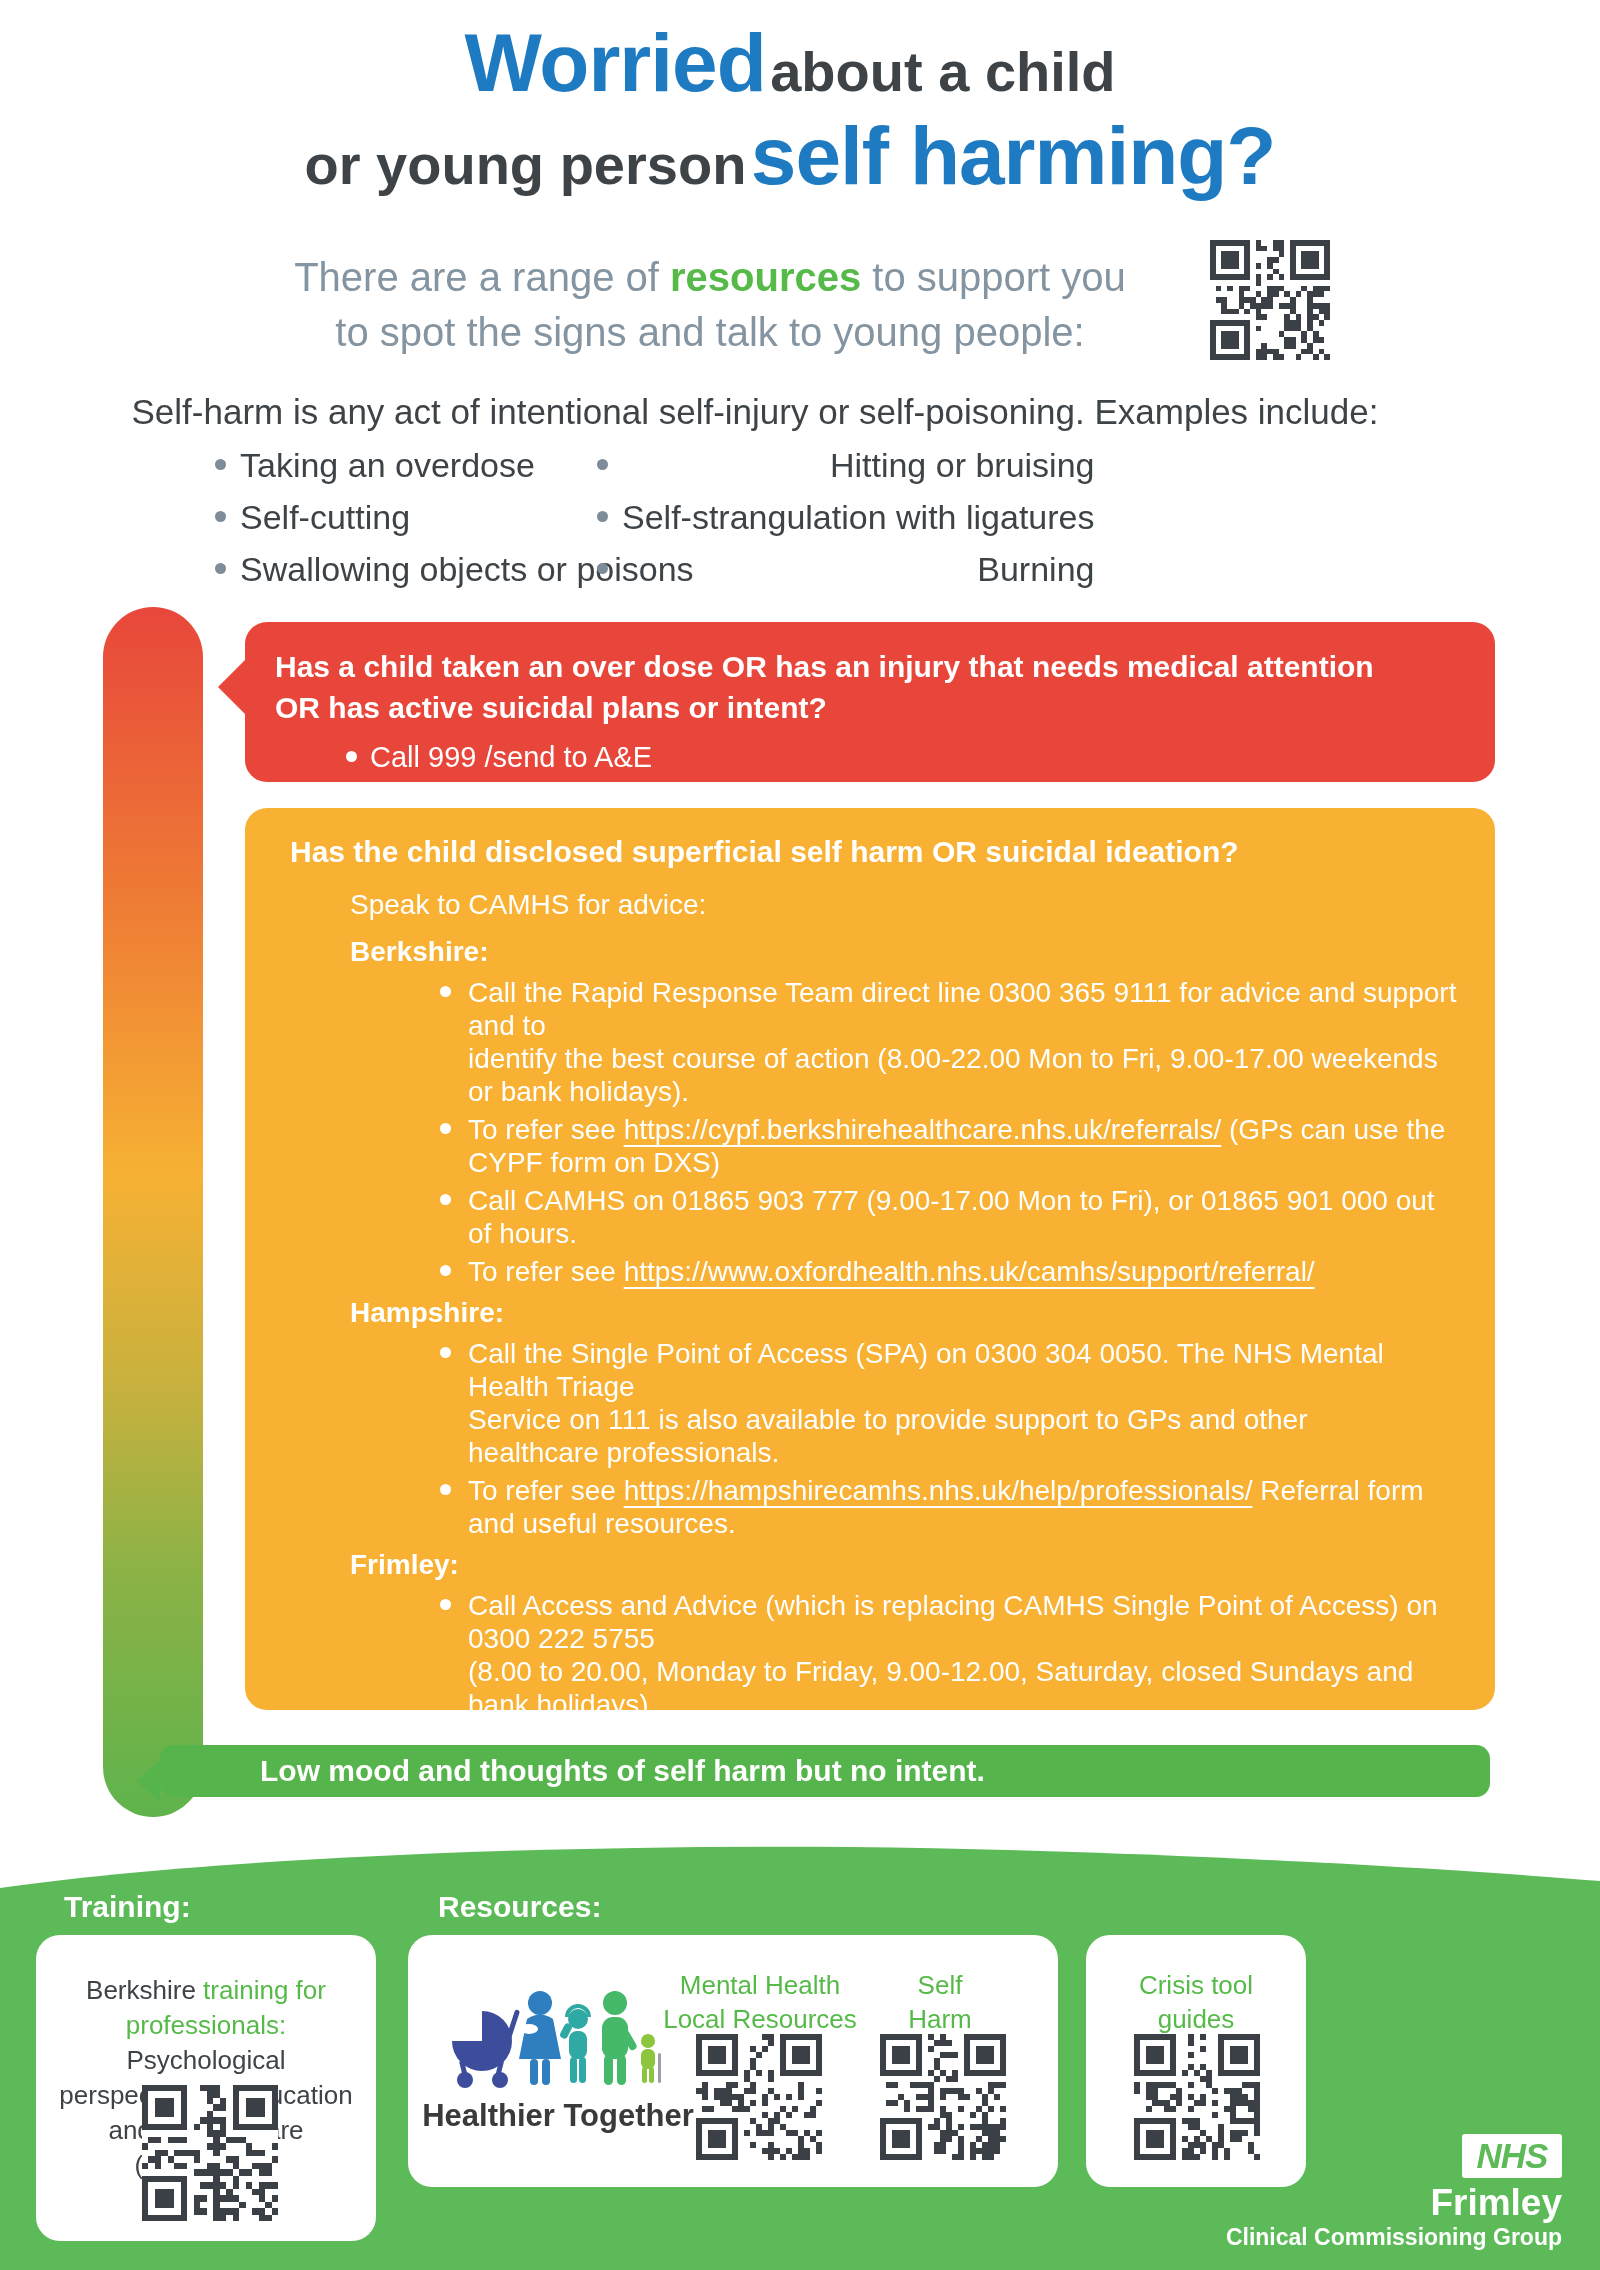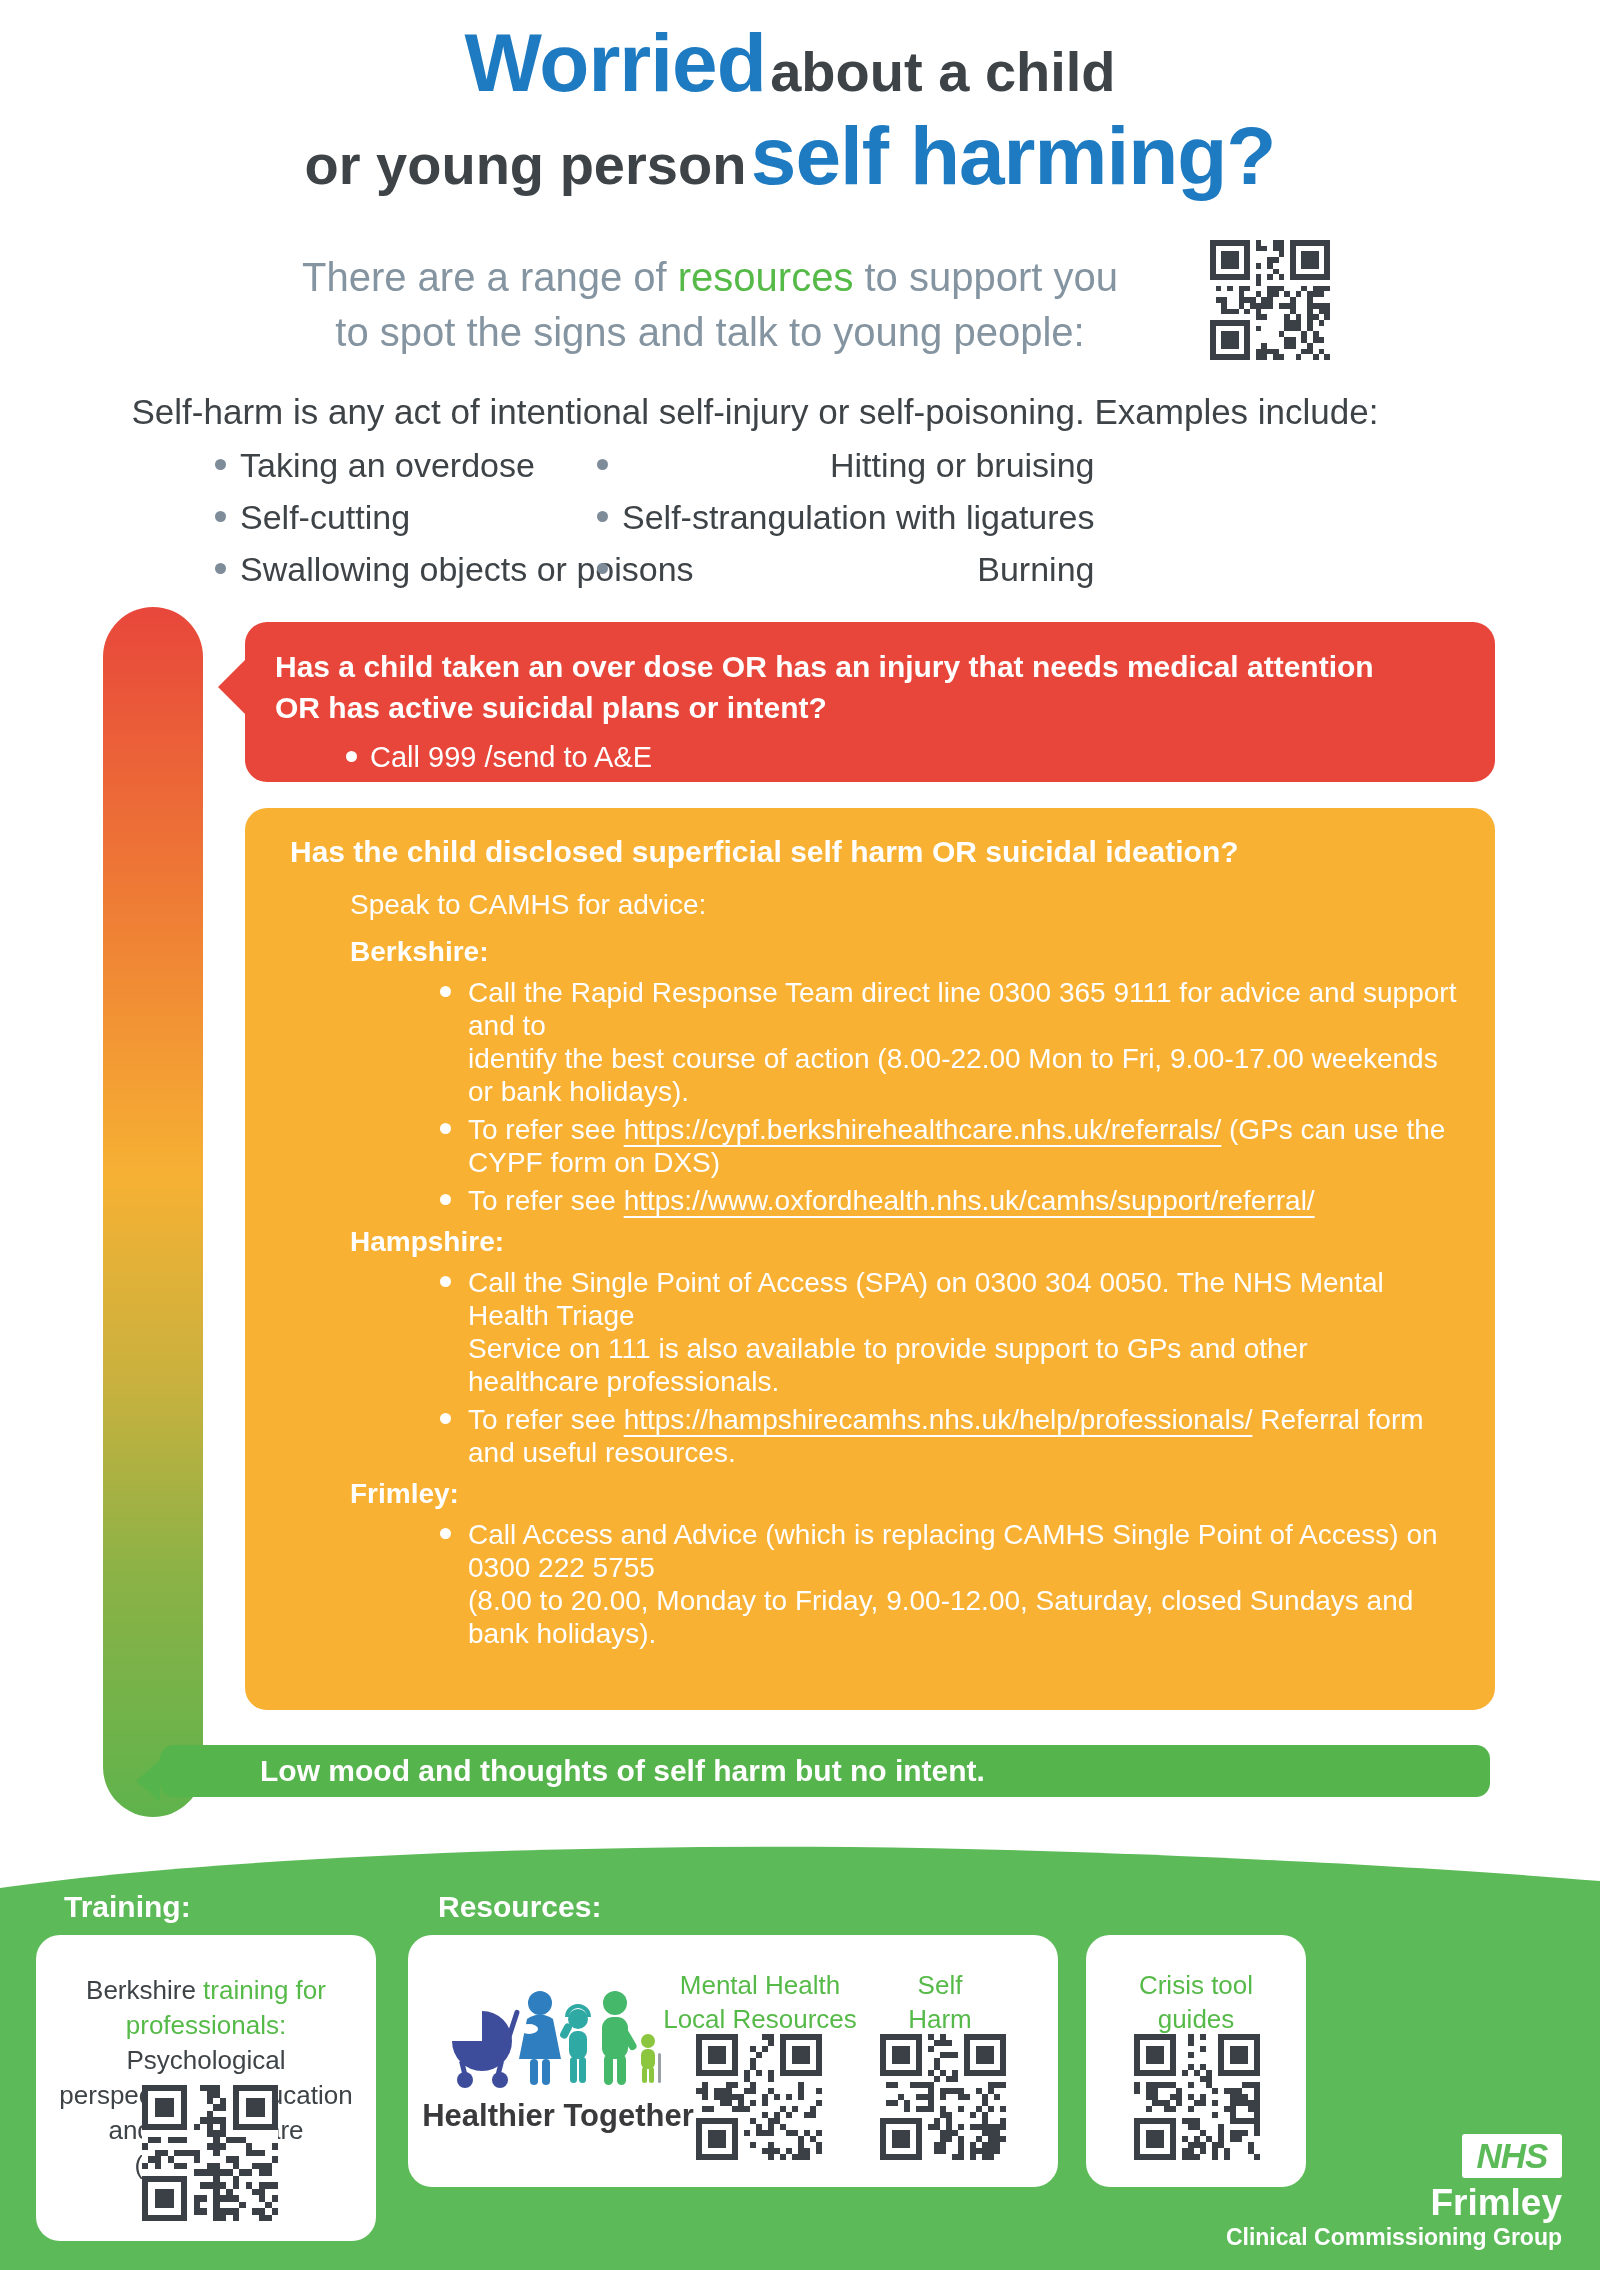--- a/index.html
+++ b/index.html
@@ -8,21 +8,21 @@
 
   
   .title{position:absolute;left:0;top:28px;width:1580px;text-align:center;font-weight:bold;}
   .t-line{line-height:70px;}
   .t-big{font-size:82px;color:var(--blue,#1E7BC1);letter-spacing:-1px;}
   .t-med{font-size:56px;color:var(--dark,#3E4347);}
 
   
   .subtitle{position:absolute;left:0;top:250px;width:1420px;text-align:center;
             font-size:40px;line-height:55px;color:var(--gray,#8494A0);}
-  .subtitle .green{color:var(--green-accent,#56BA49);}
+  .subtitle .green{color:var(--green-accent,#56BA49);font-weight:bold;}
   .qr-box{position:absolute;background:#fff;}
   .qr-box svg{display:block;width:100%;height:100%;}
   .qr-top{left:1210px;top:240px;width:120px;height:120px;}
 
   
   .intro{position:absolute;left:0;top:392px;width:1510px;text-align:center;margin:0;
          font-size:35px;color:var(--dark,#3E4347);}
   .examples{position:absolute;top:448px;left:0;width:1600px;}
   .examples ul{list-style:none;margin:0;padding:0;position:absolute;top:0;}
   .examples ul.c1{left:240px;}
@@ -278,20 +278,21 @@
     <span class="arrow arrow-amber"></span>
     <p class="box-heading">Has the child disclosed superficial self harm OR suicidal ideation?</p>
     <p class="amber-intro">Speak to CAMHS for advice:</p>
     <div>
         <p class="county-heading">Berkshire:</p>
         <ul class="box-bullets">
           <li>Call the Rapid Response Team direct line 0300 365 9111 for advice and support and to<br>identify the best course of action (8.00-22.00 Mon to Fri, 9.00-17.00 weekends<br>or bank holidays).</li>
           <li>To refer see <span class="link">https://cypf.berkshirehealthcare.nhs.uk/referrals/</span>  (GPs can use the<br>CYPF form on DXS)</li>
         </ul>
         <ul class="box-bullets">
+          <li>Call CAMHS on 01865 903 777 (9.00-17.00 Mon to Fri), or 01865 901 000 out of hours.</li>
           <li>To refer see <span class="link">https://www.oxfordhealth.nhs.uk/camhs/support/referral/</span></li>
         </ul>
         <p class="county-heading">Hampshire:</p>
         <ul class="box-bullets">
           <li>Call the Single Point of Access (SPA) on 0300 304 0050. The NHS Mental Health Triage<br>Service on 111 is also available to provide support to GPs and other<br>healthcare professionals.</li>
           <li>To refer see <span class="link">https://hampshirecamhs.nhs.uk/help/professionals/</span> Referral form<br>and useful resources.</li>
         </ul>
         <p class="county-heading">Frimley:</p>
         <ul class="box-bullets">
           <li>Call Access and Advice (which is replacing CAMHS Single Point of Access) on 0300 222 5755<br>(8.00 to 20.00, Monday to Friday, 9.00-12.00, Saturday, closed Sundays and bank holidays).</li>

